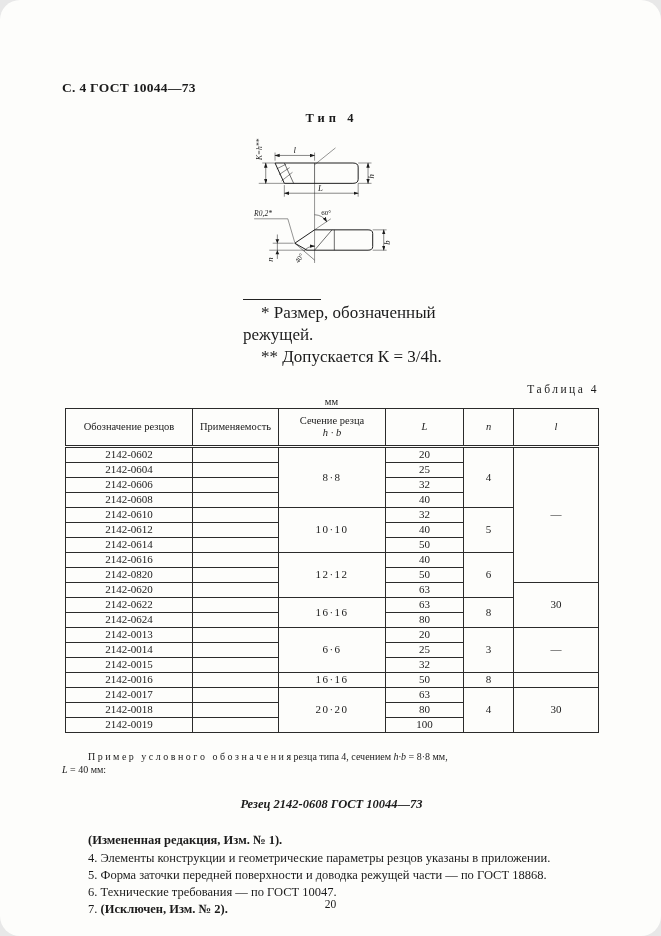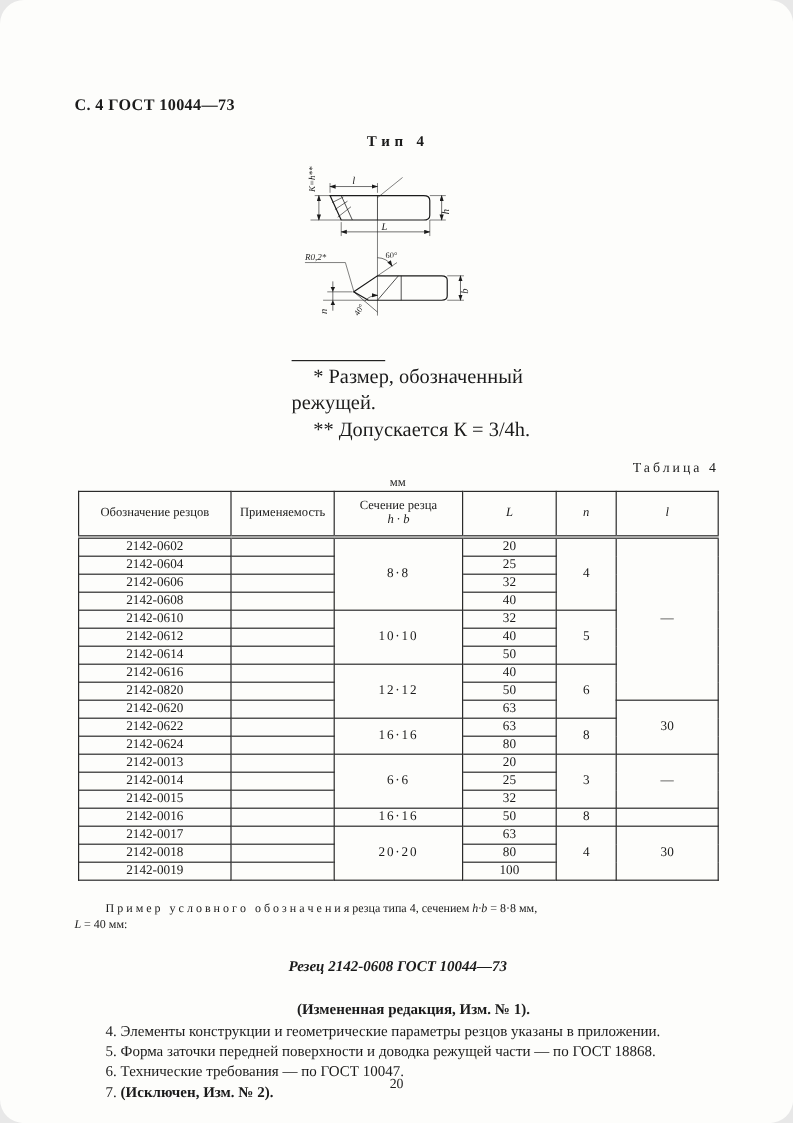--- a/index.html
+++ b/index.html
@@ -44,21 +44,21 @@
     border-bottom:3px double #2b2b2b;white-space:normal;line-height:1.2;
   }
   .it{font-style:italic;}
   .c-sec{letter-spacing:1.5px;}
   tr.sec td{border-top:1.6px solid #2b2b2b;}
   .example{margin-top:17px;font-size:10px;line-height:1.3;}
   .example .line1{text-indent:26px;}
   .spaced{white-space:pre;}
   .example-designation{text-align:center;font-style:italic;font-weight:bold;font-size:12.5px;margin-top:21px;}
   .notes{margin-top:20px;font-size:12.5px;line-height:1.38;padding-left:26px;}
-  .notes .b{font-weight:bold;text-align:center;}
+  .notes .b{font-weight:bold;}
   .page-number{position:absolute;bottom:26px;left:0;right:0;text-align:center;font-size:11.5px;}
 </style>
 </head>
 <body>
 
 <div class="page">
 
   <div class="doc-header">С. 4 ГОСТ 10044—73</div>
 
   <div class="type-title">Тип 4</div>

